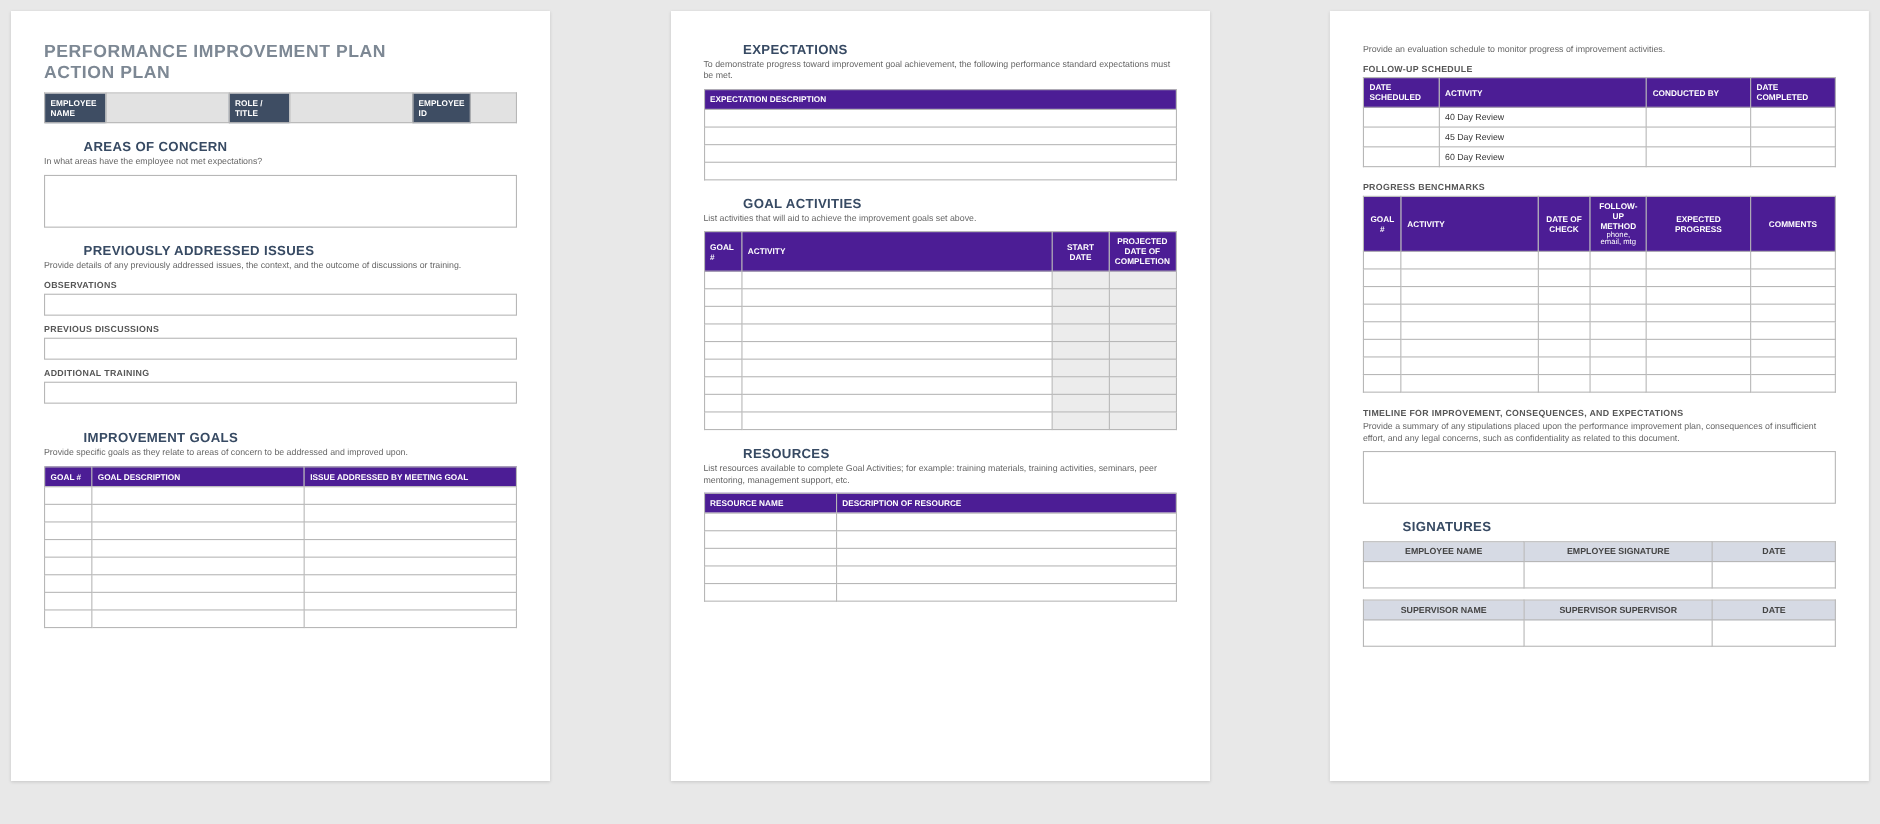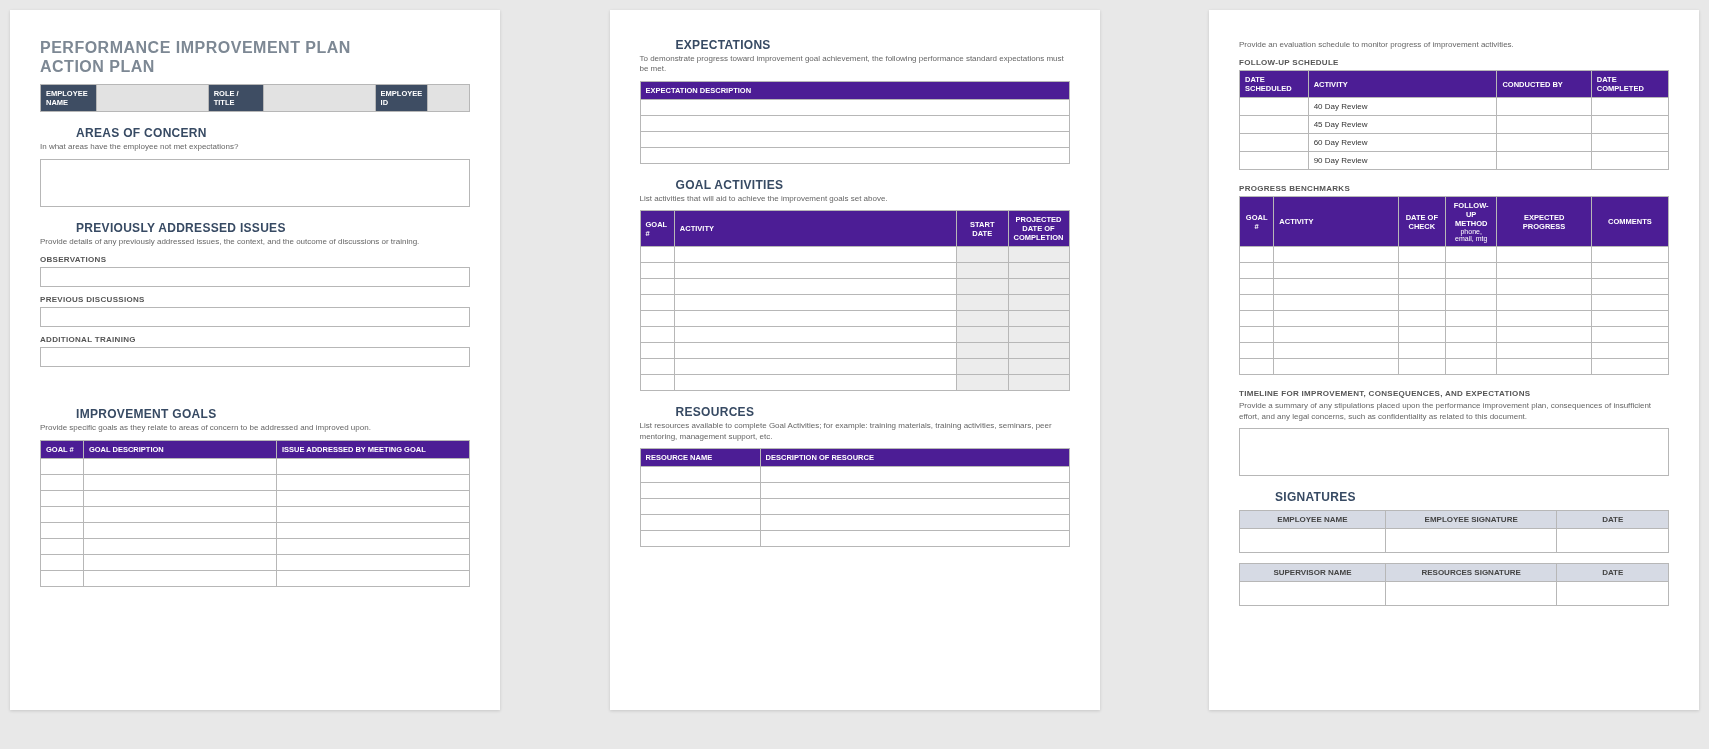--- a/index.html
+++ b/index.html
@@ -135,21 +135,21 @@
 
     <div class="label-small">OBSERVATIONS</div>
     <div class="box box-sm"></div>
 
     <div class="label-small">PREVIOUS DISCUSSIONS</div>
     <div class="box box-sm"></div>
 
     <div class="label-small">ADDITIONAL TRAINING</div>
     <div class="box box-sm"></div>
 
-    <h2 class="section" style="margin-top:40px">IMPROVEMENT GOALS</h2>
+    <h2 class="section" style="margin-top:24px">IMPROVEMENT GOALS</h2>
     <div class="subtext">Provide specific goals as they relate to areas of concern to be addressed and improved upon.</div>
     <table>
       <tbody>
           <tr>
         <th class="dark" style="width:10%">GOAL #</th>
         <th class="dark" style="width:45%">GOAL DESCRIPTION</th>
         <th class="dark" style="width:45%">ISSUE ADDRESSED BY MEETING GOAL</th>
       </tr>
       <tr>
             <td></td>
@@ -337,26 +337,20 @@
           </tr>
       <tr>
             <td></td>
             <td>45 Day Review</td>
             <td></td>
             <td></td>
           </tr>
       <tr>
             <td></td>
             <td>60 Day Review</td>
-            <td></td>
-            <td></td>
-          </tr>
-      <tr>
-            <td></td>
-            <td>90 Day Review</td>
             <td></td>
             <td></td>
           </tr>
     </tbody>
       </table>
 
     <div class="label-small" style="margin-top:14px">PROGRESS BENCHMARKS</div>
     <table>
       <tbody>
           <tr>
@@ -455,21 +449,21 @@
             <td></td>
             <td></td>
           </tr>
     </tbody>
       </table>
 
     <table class="sig-table" style="margin-top:10px">
       <tbody>
           <tr>
         <th style="width:34%">SUPERVISOR NAME</th>
-        <th style="width:40%">RESOURCES SIGNATURE</th>
+        <th style="width:40%">SUPERVISOR SUPERVISOR</th>
         <th>DATE</th>
       </tr>
       <tr>
             <td></td>
             <td></td>
             <td></td>
           </tr>
     </tbody>
       </table>
   </div>

